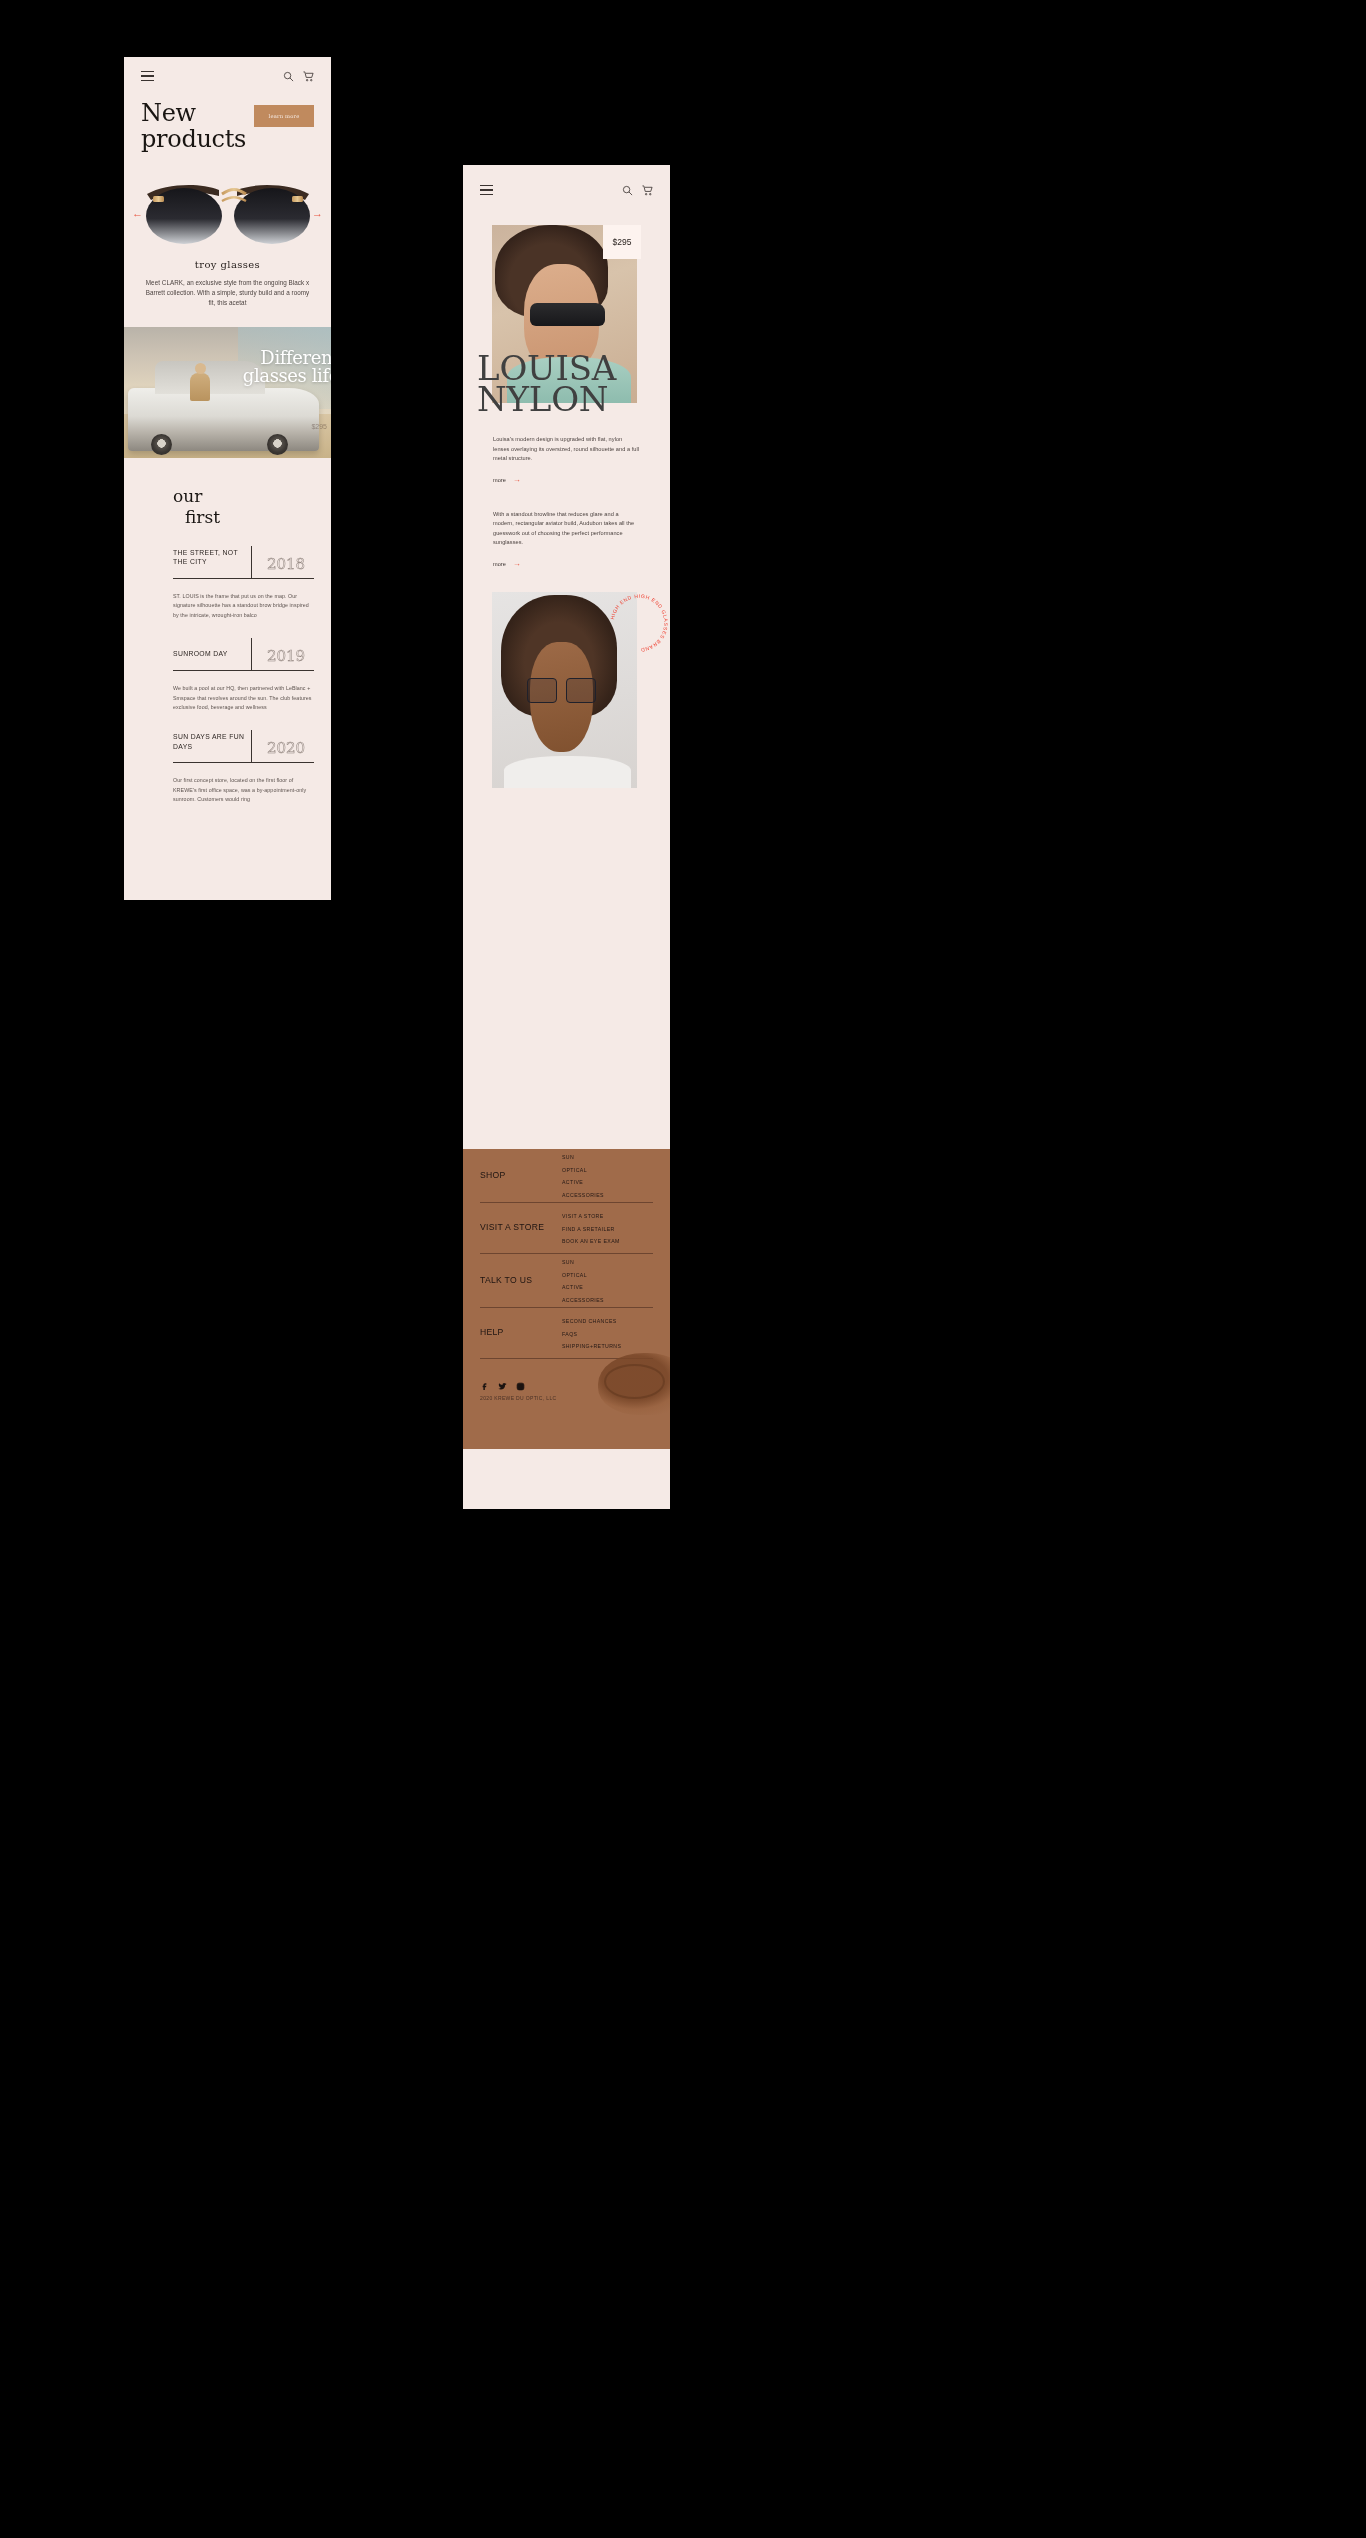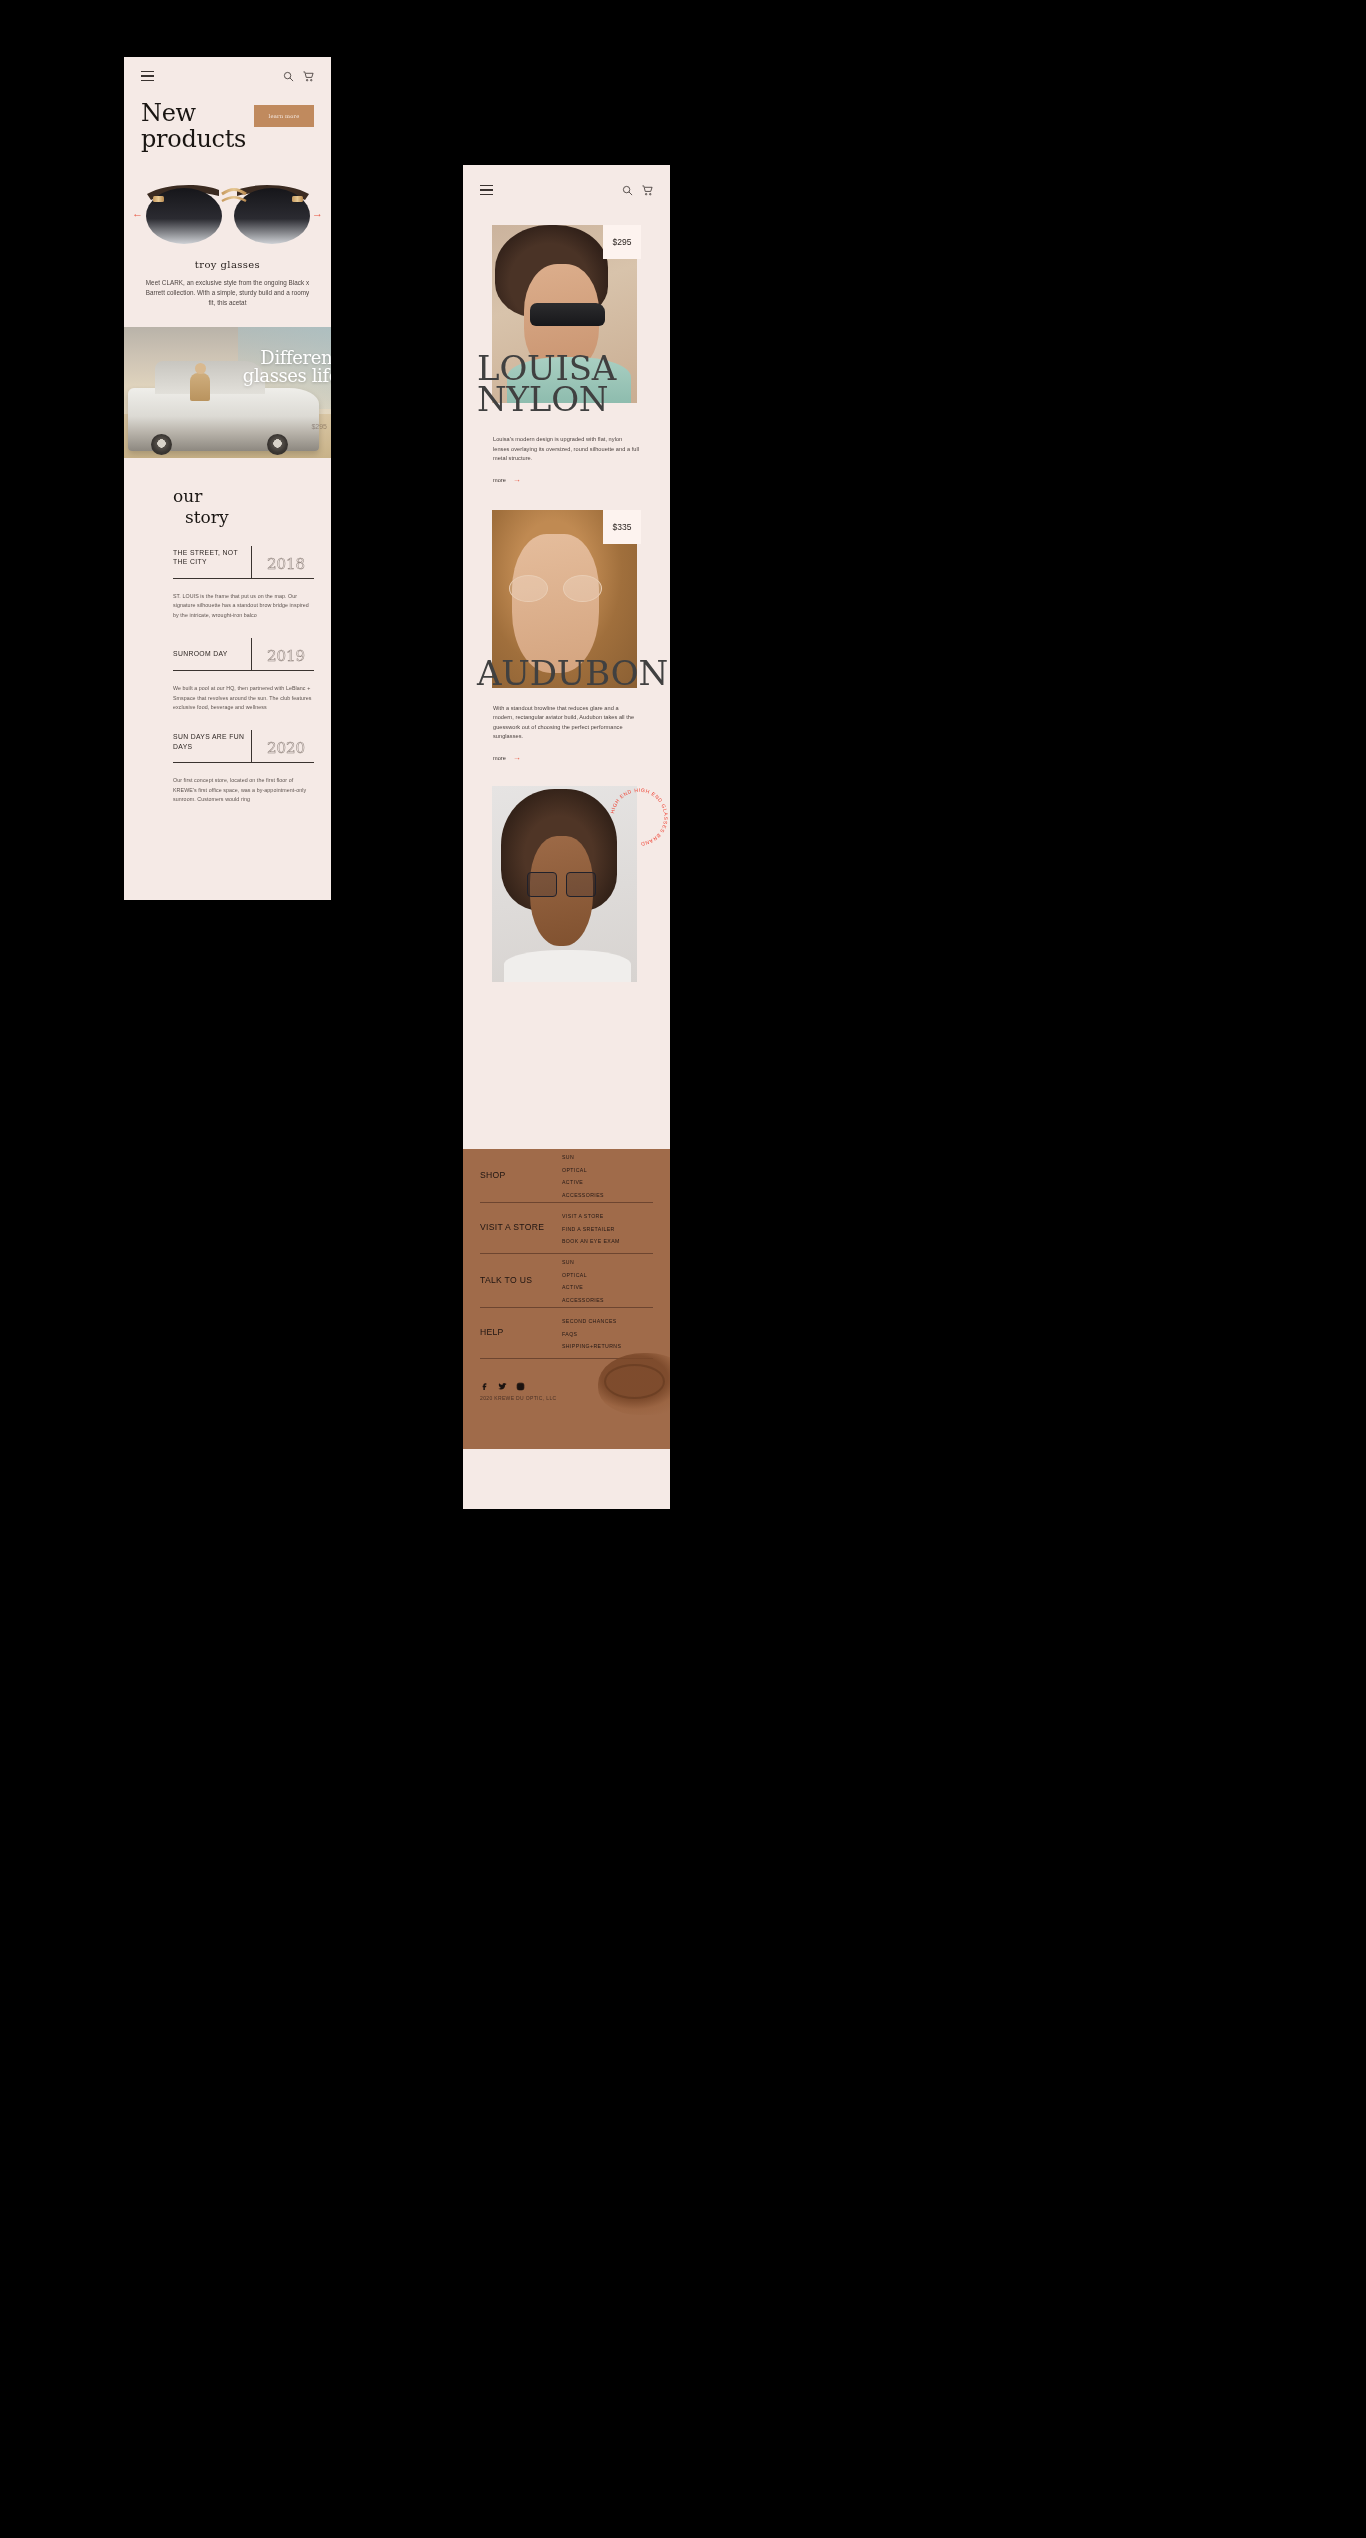--- a/index.html
+++ b/index.html
@@ -365,21 +365,21 @@
           <span>glasses</span>
           <span>life</span>
         </div>
       </div>
       <div class="banner-price">$295</div>
     </div>
 
     <div class="story">
       <div class="story-title">
         <div>our</div>
-        <span class="l2">story</span>
+        <span class="l2">first</span>
       </div>
 
       <div class="tl-row">
         <div class="tl-inner">
           <div class="tl-label">THE STREET, NOT THE CITY</div>
           <div class="tl-divider"></div>
           <div class="tl-year">2018</div>
         </div>
         <div class="tl-rule"></div>
         <div class="tl-body">ST. LOUIS is the frame that put us on the map. Our signature silhouette has a standout brow bridge inspired by the intricate, wrought-iron balco</div>
@@ -447,34 +447,20 @@
         </div>
       </div>
       <div class="card-desc" style="margin-top:32px">Louisa's modern design is upgraded with flat, nylon lenses overlaying its oversized, round silhouette and a full metal structure.</div>
       <div class="more-link">
         <span>more</span>
         <span class="ar">→</span>
       </div>
     </div>
 
     <div class="card" style="margin-top:26px">
-      <div class="card-media">
-        <div class="card-photo photo-b faceB">
-          <div class="hair"></div>
-          <div class="skin"></div>
-          <div class="glass">
-              <i></i>
-              <i></i>
-            </div>
-        </div>
-        <div class="price-tag">$335</div>
-        <div class="card-title t2">
-          <div>AUDUBON</div>
-        </div>
-      </div>
       <div class="card-desc" style="margin-top:16px">With a standout browline that reduces glare and a modern, rectangular aviator build, Audubon takes all the guesswork out of choosing the perfect performance sunglasses.</div>
       <div class="more-link">
         <span>more</span>
         <span class="ar">→</span>
       </div>
     </div>
 
     <div class="card" style="margin-top:24px">
       <div class="card-media" style="height:196px">
         <div class="card-photo photo-c faceC" style="height:196px">

